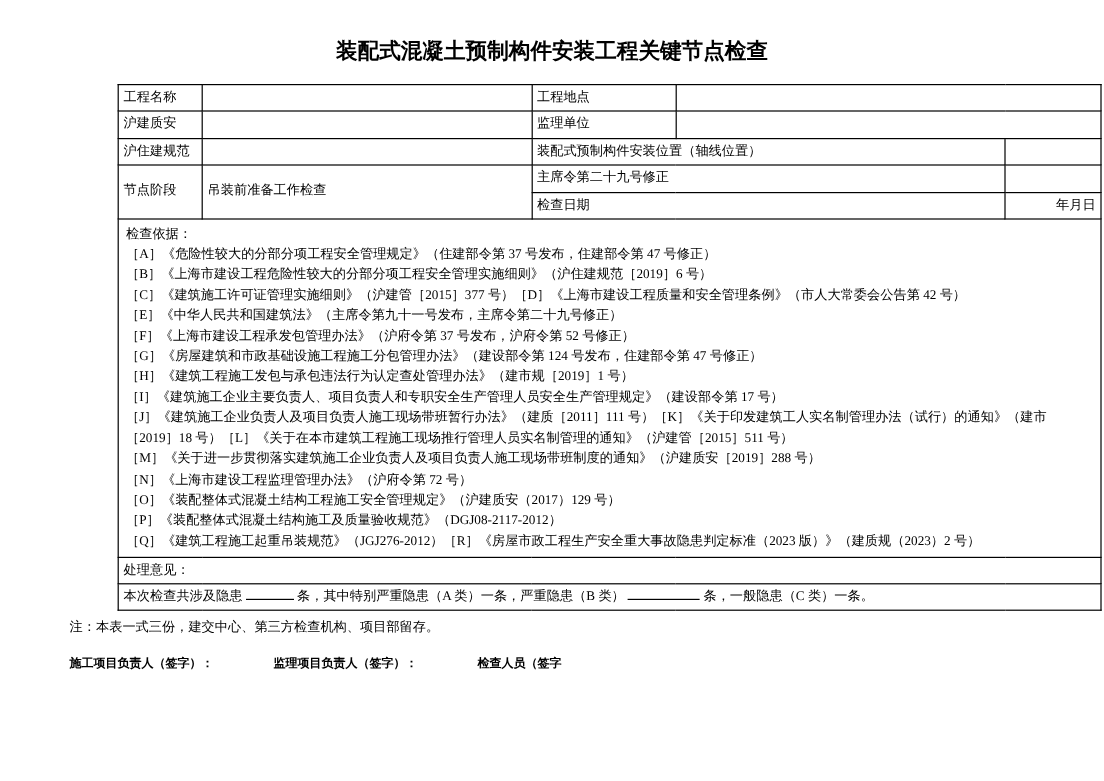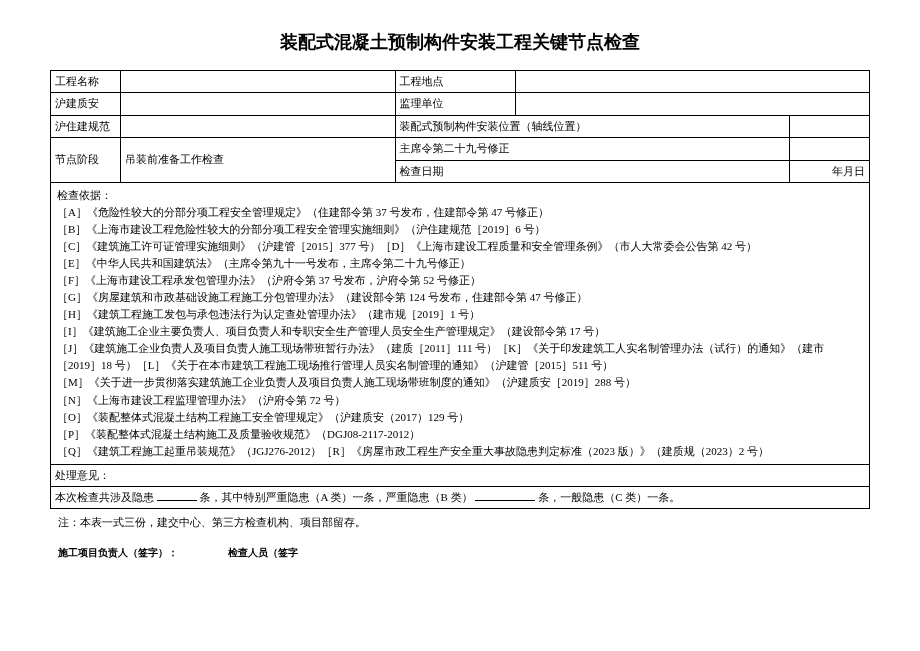--- a/index.html
+++ b/index.html
@@ -13,20 +13,21 @@
     .title {
       text-align: center;
       font-size: 18px;
       font-weight: bold;
       margin-bottom: 16px;
     }
     table {
       border-collapse: collapse;
       width: 100%;
       table-layout: fixed;
+      margin-left: 48px;
     }
     td {
       border: 1px solid #000;
       padding: 3px 4px;
       vertical-align: middle;
       font-size: 11px;
       line-height: 1.4;
       word-wrap: break-word;
     }
     .basis-cell {
@@ -108,14 +109,15 @@
       <span>条，一般隐患（C 类）一条。</span>
     </td>
   </tr>
 </tbody>
   </table>
 
 <div class="footnote">注：本表一式三份，建交中心、第三方检查机构、项目部留存。</div>
 
 <div class="signatures">
   <span>施工项目负责人（签字）：</span>
+  <span>监理项目负责人（签字）：</span>
   <span>检查人员（签字</span>
 </div>
 
 </body></html>

